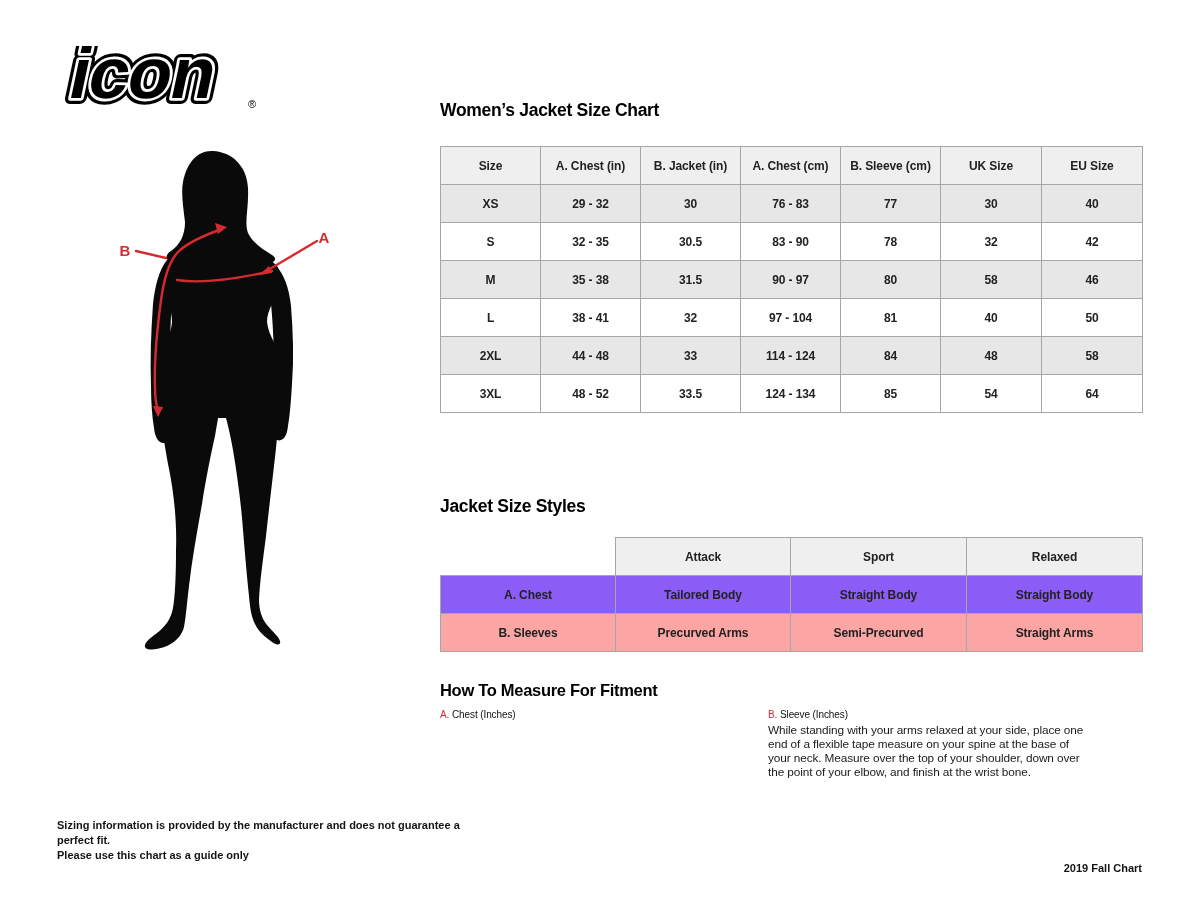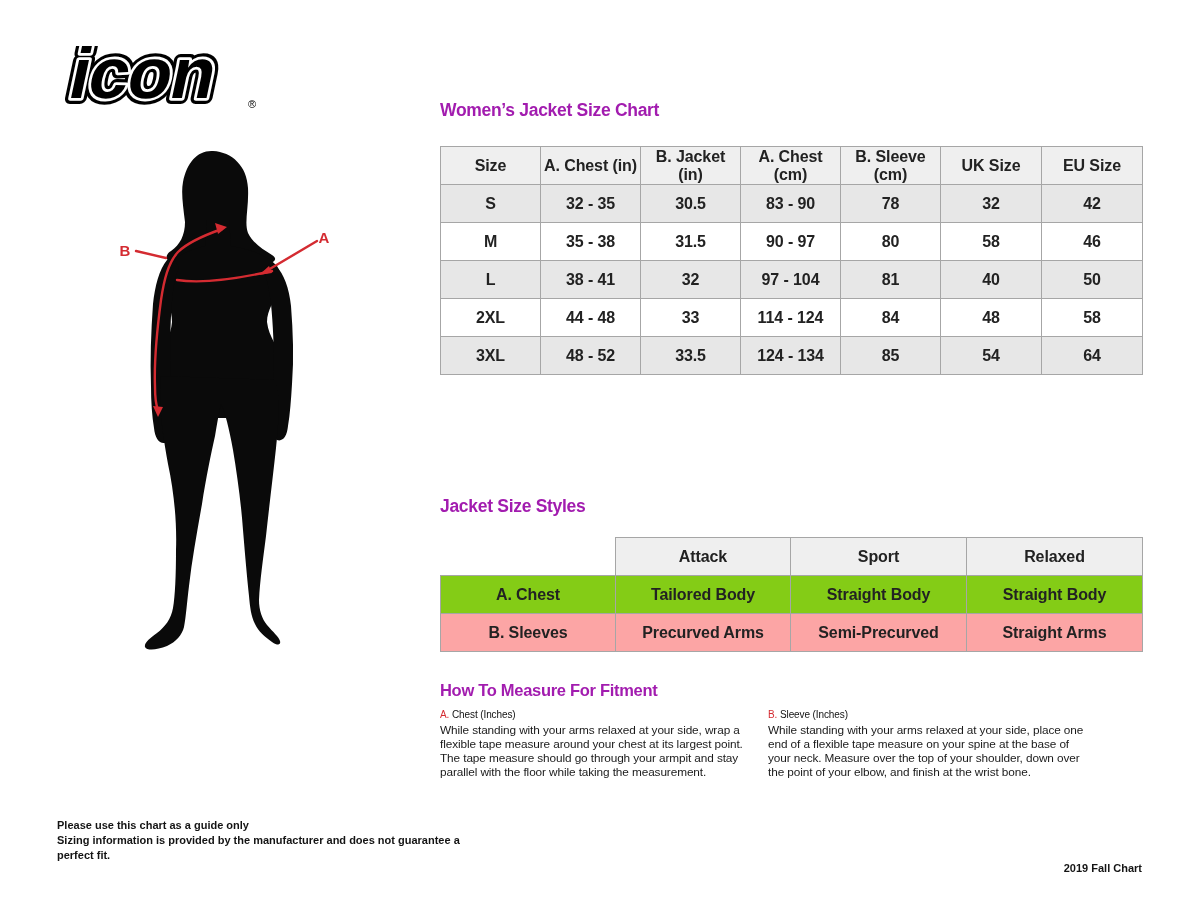--- a/index.html
+++ b/index.html
@@ -19,54 +19,54 @@
   
   #figure { left:95px; top:140px; width:290px; height:520px; }
 
   
   #content { left:440px; top:0; width:702px; height:900px; }
   .section-title {
     position:absolute;
     font-size:17.5px;
     font-weight:700;
     letter-spacing:-0.3px;
-    color:#a21caf;
+    color:#000000;
     white-space:nowrap;
   }
   #size-chart-title   { top:100px; left:0; }
   #style-chart-title  { top:496px; left:0; }
   #measure-title      { top:681px; left:0; font-size:16.5px; }
 
   table {
     position:absolute;
     border-collapse:collapse;
     table-layout:fixed;
     width:702px;
     text-align:center;
-    font-size:16px;
+    font-size:12px;
     font-weight:700;
     letter-spacing:-0.1px;
     color:#222;
   }
   th, td {
     border:1px solid #a6a6a6;
     height:38px;
     vertical-align:middle;
     padding:0 2px;
     font-weight:700;
   }
   #size-table { top:146px; left:0; }
   #size-table thead th { background:#efefef; }
   #size-table tbody tr:nth-child(odd) td { background:#e7e7e7; }
   #size-table tbody tr:nth-child(even) td { background:#ffffff; }
 
   #style-table { top:537px; left:0;border-radius:22px; }
   #style-table thead th { background:#efefef; }
   #style-table thead th:first-child { background:transparent; border:none; }
-  #style-table tbody tr:first-child td { background:#84cc16; }
+  #style-table tbody tr:first-child td { background:#8b5cf6; }
   #style-table tbody tr:last-child td { background:#fca5a5; }
   #style-table tbody tr:last-child td:last-child { font-weight:700; }
 
   
   #measure-cols { top:709px; left:0; width:702px; height:90px; position:absolute; }
   .measure-col { position:absolute; top:0; }
   #measure-col-a { left:0;   width:322px; }
   #measure-col-b { left:328px; width:340px; }
   .m-head { font-size:10px; font-weight:400; letter-spacing:-0.1px; margin-bottom:3px; }
   .m-letter { color:#d42b31; }
@@ -178,20 +178,29 @@
           <th>A. Chest (in)</th>
           <th>B. Jacket (in)</th>
           <th>A. Chest (cm)</th>
           <th>B. Sleeve (cm)</th>
           <th>UK Size</th>
           <th>EU Size</th>
         </tr>
     </thead>
     <tbody>
         <tr>
+          <td>XS</td>
+          <td>29 - 32</td>
+          <td>30</td>
+          <td>76 - 83</td>
+          <td>77</td>
+          <td>30</td>
+          <td>40</td>
+        </tr>
+        <tr>
           <td>S</td>
           <td>32 - 35</td>
           <td>30.5</td>
           <td>83 - 90</td>
           <td>78</td>
           <td>32</td>
           <td>42</td>
         </tr>
         <tr>
           <td>M</td>
@@ -266,37 +275,33 @@
   </table>
 
   <div id="measure-title" class="section-title">How To Measure For Fitment</div>
 
   <div id="measure-cols">
     <div id="measure-col-a" class="measure-col">
       <div class="m-head">
         <span class="m-letter">A.</span>
         <span>Chest (Inches)</span>
       </div>
-      <div class="m-body">While standing with your arms relaxed at your side, wrap a
-flexible tape measure around your chest at its largest point.
-The tape measure should go through your armpit and stay
-parallel with the floor while taking the measurement.</div>
     </div>
     <div id="measure-col-b" class="measure-col">
       <div class="m-head">
         <span class="m-letter">B.</span>
         <span>Sleeve (Inches)</span>
       </div>
       <div class="m-body">While standing with your arms relaxed at your side, place one
 end of a flexible tape measure on your spine at the base of
 your neck. Measure over the top of your shoulder, down over
 the point of your elbow, and finish at the wrist bone.</div>
     </div>
   </div>
 
 </div>
 
 <div id="disclaimer" class="abs">
+  <div>Sizing information is provided by the manufacturer and does not guarantee a perfect fit.</div>
   <div>Please use this chart as a guide only</div>
-  <div>Sizing information is provided by the manufacturer and does not guarantee a perfect fit.</div>
 </div>
 
 <div id="edition" class="abs">2019 Fall Chart</div>
 
 </body></html>

